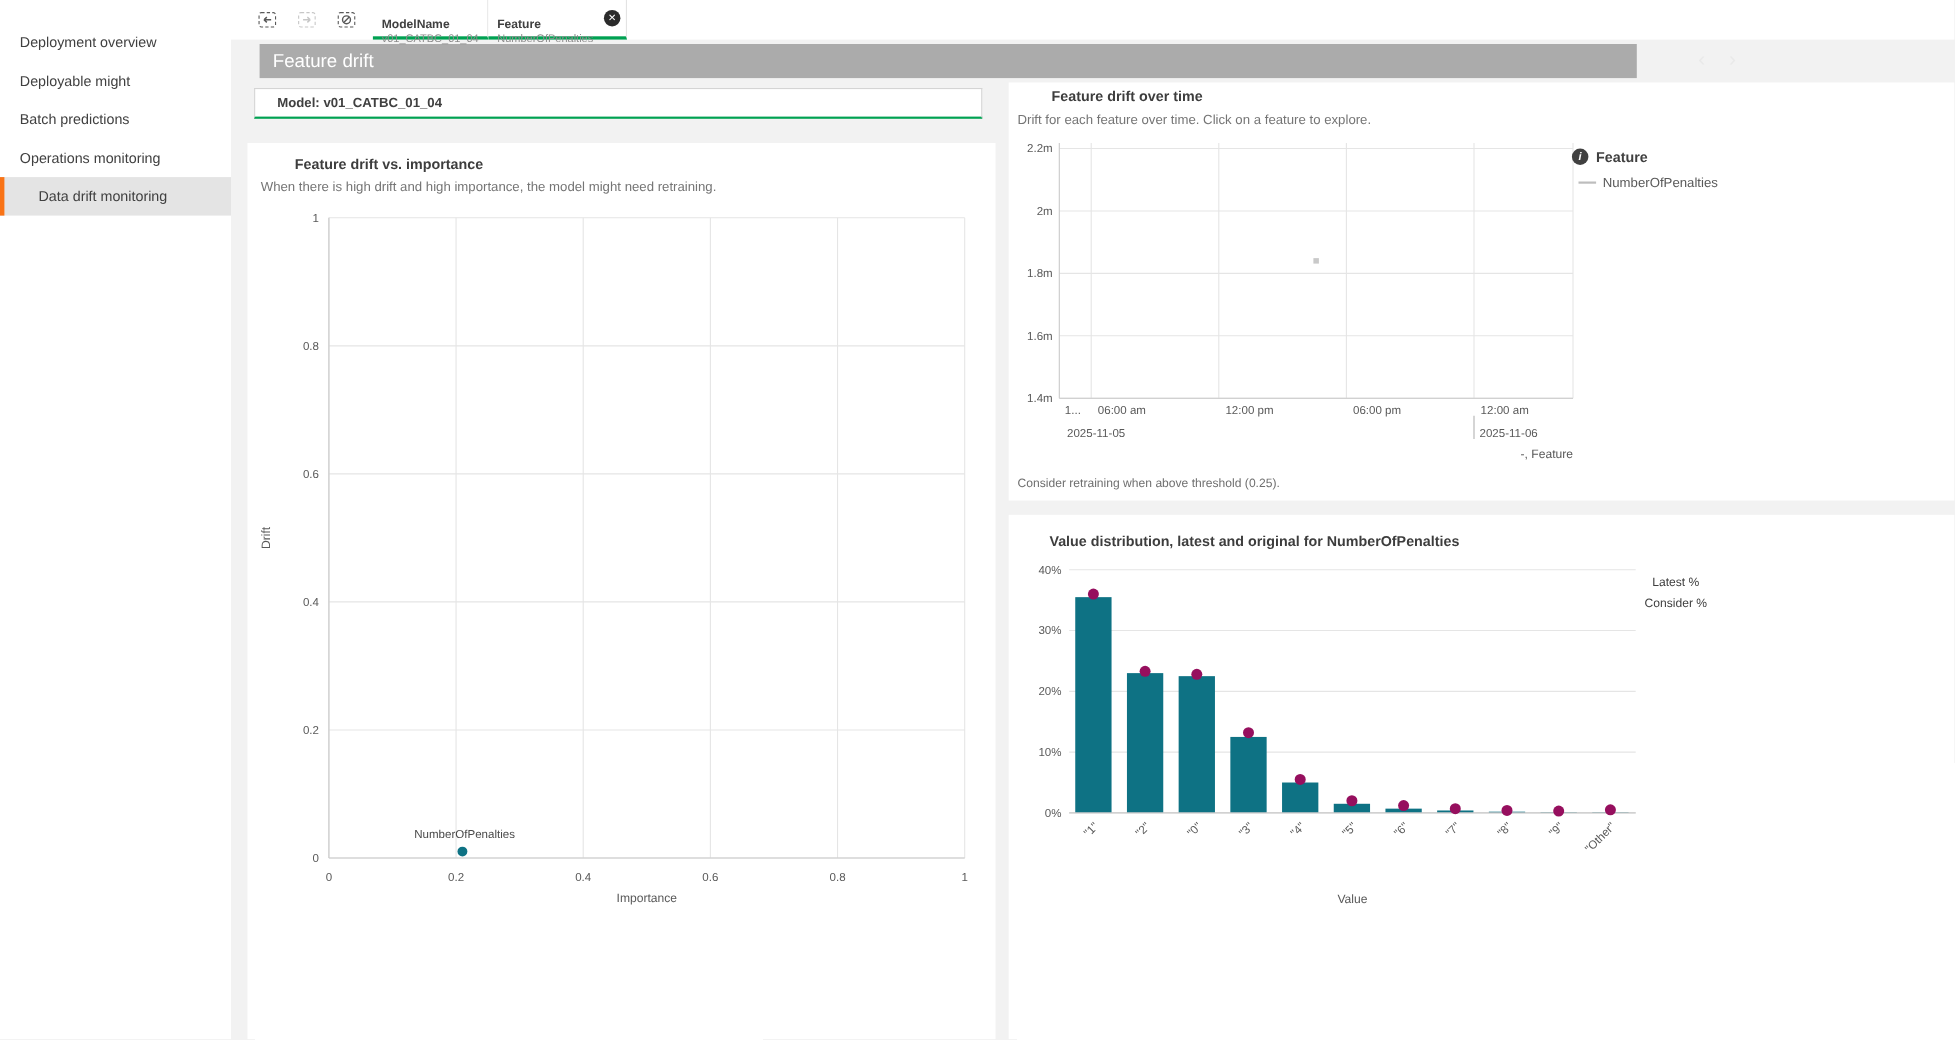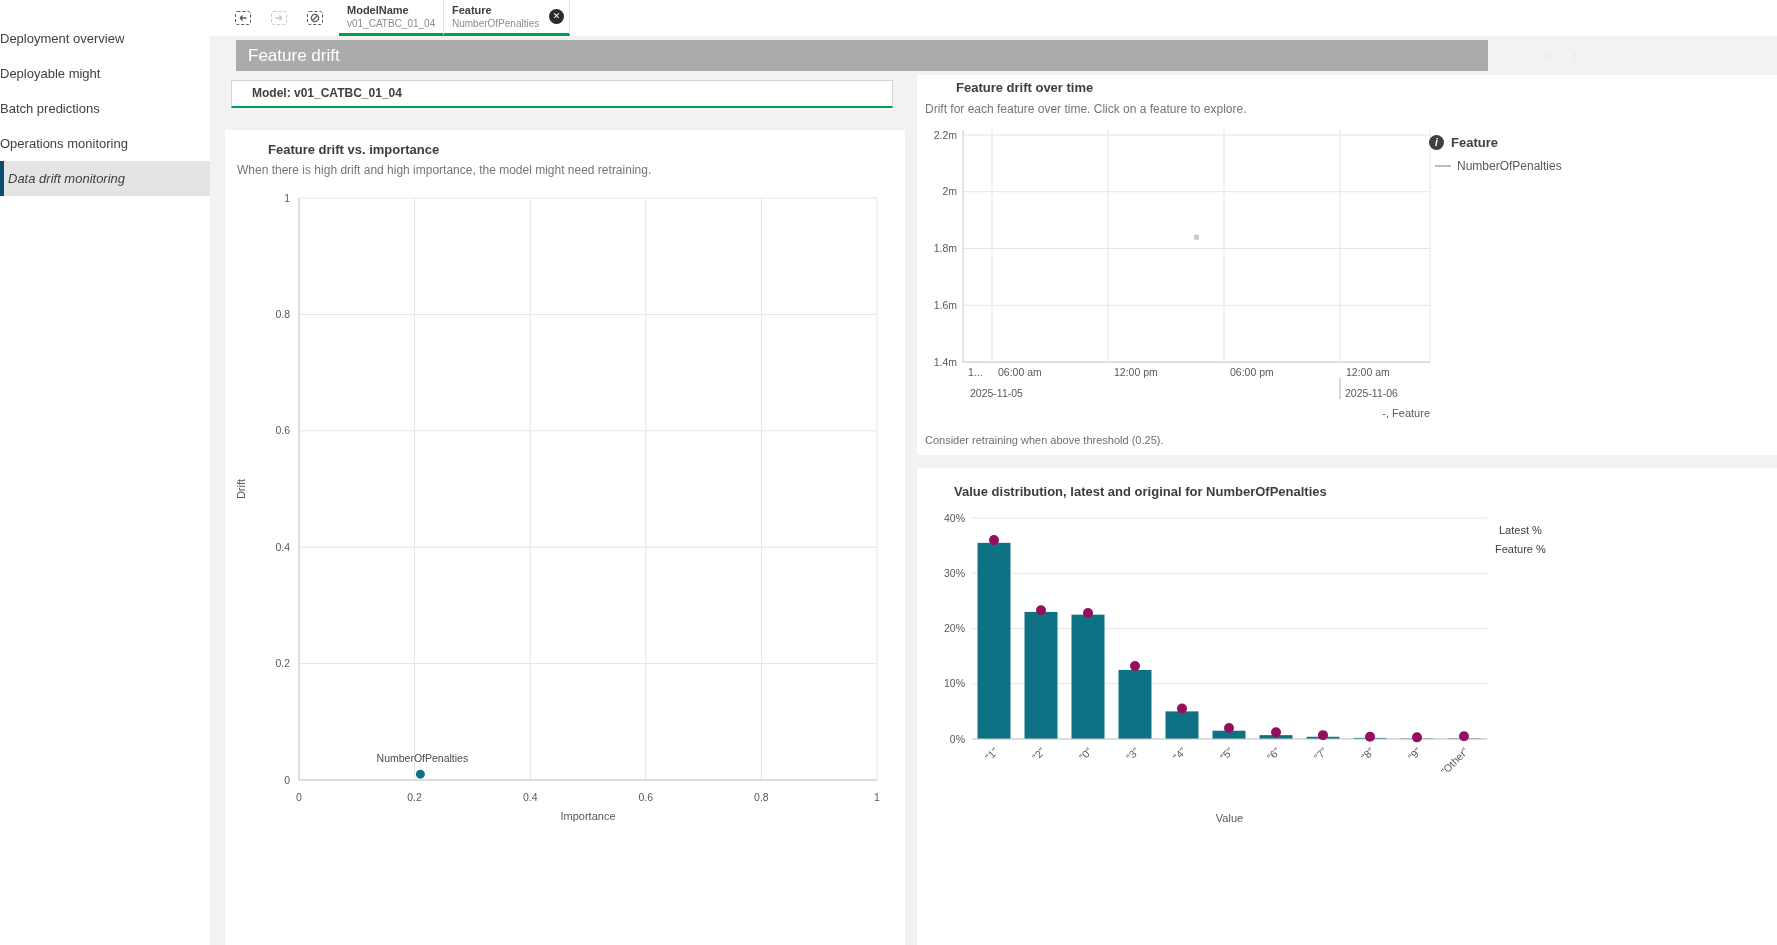--- a/index.html
+++ b/index.html
@@ -2,32 +2,32 @@
 <html><head>
 <meta charset="utf-8">
 <style>
   html,body{margin:0;padding:0;background:#f2f2f2;}
   .stage{position:relative;width:1777px;height:945px;overflow:hidden;background:#f2f2f2;
          font-family:"Liberation Sans","DejaVu Sans",sans-serif;}
 
   
   .sidebar{position:absolute;left:0;top:0;width:210px;height:100%;background:#fff;
            box-sizing:border-box;padding-top:21px;z-index:3;}
-  .nav-item{height:35px;line-height:35px;font-size:13px;color:#404040;
+  .nav-item{height:35px;line-height:35px;padding-left:18px;font-size:13px;color:#404040;
             cursor:pointer;box-sizing:border-box;white-space:nowrap;}
-  .nav-item.active{background:#e4e4e4;border-left:4px solid #0c4a6e;padding-left:4px;font-style:italic;}
+  .nav-item.active{background:#e4e4e4;border-left:4px solid #f97316;padding-left:31px;}
 
   
   .topbar{position:absolute;left:210px;top:0;right:0;height:36px;background:#fff;
           display:flex;align-items:stretch;padding-left:15px;z-index:2;}
   .selicons{display:flex;align-items:center;gap:4px;padding:0 8px 0 2px;}
   .icon-btn{width:32px;height:28px;border:none;background:transparent;display:flex;
             align-items:center;justify-content:center;cursor:pointer;padding:0;}
   .chip{width:105px;box-sizing:border-box;border-right:1px solid #e3e3e3;
-        border-bottom:3px solid #00a152;padding:4px 6px 0 8px;cursor:pointer;
+        border-bottom:3px solid #00a152;padding:16px 6px 0 8px;cursor:pointer;
         position:relative;background:#fff;}
   .chip.wide{width:126px;}
   .chip-field{font-size:11px;font-weight:700;color:#404040;line-height:13px;white-space:nowrap;}
   .chip-value{font-size:10px;color:#8c8c8c;line-height:13px;white-space:nowrap;overflow:hidden;}
   .chip-close{position:absolute;right:5px;top:9px;width:15px;height:15px;border-radius:50%;
               background:#2b2b2b;color:#fff;font-size:9px;line-height:15px;text-align:center;
               cursor:pointer;}
 
   
   .sheet-header{position:absolute;left:236px;top:40px;width:1252px;height:31px;
@@ -217,21 +217,21 @@
 
   <div class="card" id="card-br">
     <div class="card-title" style="left:6px;top:16px">Value distribution, latest and original for NumberOfPenalties</div>
     <div class="bar-legend">
       <div class="bl-row">
         <span class="bl-swatch-square" id="swatch-latest" style="background: rgb(14, 114, 132);"></span>
         <span class="bl-label">Latest %</span>
       </div>
       <div class="bl-row">
         <span class="bl-swatch-dot" id="swatch-original" style="background: rgb(150, 15, 94);"></span>
-        <span class="bl-label">Feature %</span>
+        <span class="bl-label">Consider %</span>
       </div>
     </div>
     <svg id="bar-svg" class="chart-svg" width="860" height="477">
         <line x1="55" x2="570" y1="271" y2="271" stroke="#e5e5e5"></line>
         <text x="48" y="274.5" text-anchor="end" class="tick">0%</text>
         <line x1="55" x2="570" y1="215.75" y2="215.75" stroke="#e5e5e5"></line>
         <text x="48" y="219.25" text-anchor="end" class="tick">10%</text>
         <line x1="55" x2="570" y1="160.5" y2="160.5" stroke="#e5e5e5"></line>
         <text x="48" y="164" text-anchor="end" class="tick">20%</text>
         <line x1="55" x2="570" y1="105.25" y2="105.25" stroke="#e5e5e5"></line>

